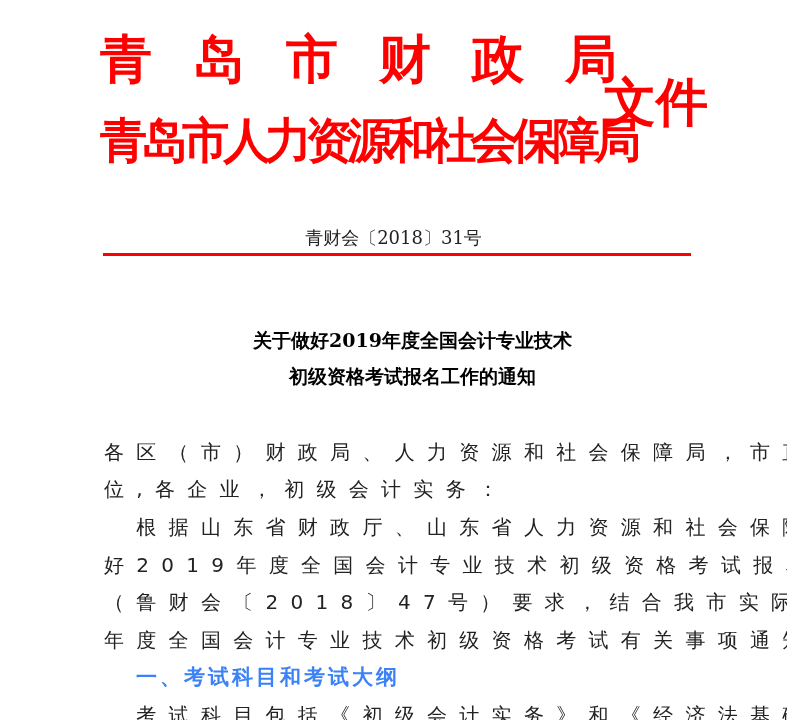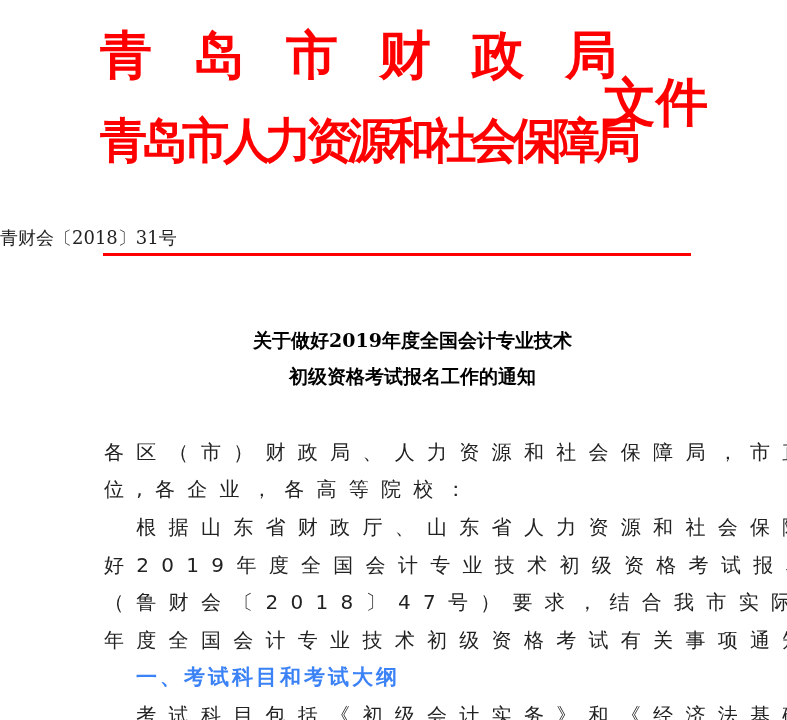--- a/index.html
+++ b/index.html
@@ -1,22 +1,22 @@
 <!DOCTYPE html>
 <html><head>
 <meta charset="utf-8">
 <style>
   html, body { margin:0; padding:0; background:#ffffff; }
   body { width:787px; height:720px; overflow:hidden; position:relative; font-family:"DejaVu Serif","Liberation Serif",serif; }
   .abs { position:absolute; }
   .red { color:#ff0000; }
-  .hdr1 { left:100px; top:30px; font-size:52px; line-height:60px; font-weight:bold; letter-spacing:41px; font-family:Liberation Mono, monospace; white-space:nowrap; }
+  .hdr1 { left:100px; top:30px; font-size:52px; line-height:60px; font-weight:bold; letter-spacing:41px; font-family:Liberation Serif, serif; white-space:nowrap; }
   .hdr2 { left:100px; top:110px; font-size:48px; line-height:60px; font-weight:bold; letter-spacing:-6px; font-family:"DejaVu Serif",serif; white-space:nowrap; transform:scaleX(0.98); transform-origin:left; }
   .wenjian { left:594px; top:70px; font-size:52px; line-height:64px; font-weight:bold; letter-spacing:0px; font-family:"DejaVu Serif",serif; white-space:nowrap;margin-left:10px; }
-  .docno { left:0; width:787px; top:226px; font-size:18px; color:#222; line-height:24px; white-space:nowrap; }
+  .docno { left:0; width:787px; top:226px; text-align:center; font-size:18px; color:#222; line-height:24px; white-space:nowrap; }
   .rule { left:103px; top:253px; width:588px; height:3px; background:#ff0000; }
   .title { left:0; width:787px; text-align:center; font-size:19px; font-weight:bold; color:#000; line-height:36px; white-space:nowrap;padding-left:19px; }
   .t1 { top:322px; }
   .t2 { top:358px;text-align:center; }
   .para { left:104px; width:600px; font-size:20px; color:#222; line-height:37.6px; white-space:nowrap; letter-spacing:12.3px; font-family:"DejaVu Sans",sans-serif; }
   .h1sec { left:136px; font-size:21px; font-weight:bold; color:#3b82f6; line-height:37.6px; white-space:nowrap; letter-spacing:3px; font-family:"DejaVu Sans",sans-serif; }
 </style>
 </head>
 <body>
 
@@ -25,20 +25,20 @@
   <div class="abs red hdr2">青岛市人力资源和社会保障局</div>
   <div class="abs red wenjian">文件</div>
 
   <div class="abs docno">青财会〔2018〕31号</div>
   <div class="abs rule"></div>
 
   <div class="abs title t1">关于做好2019年度全国会计专业技术</div>
   <div class="abs title t2">初级资格考试报名工作的通知</div>
 
   <div class="abs para" style="top:434px">各区（市）财政局、人力资源和社会保障局，市直及驻青有关单</div>
-  <div class="abs para" style="top:471px">位,各企业，各高等院校：</div>
+  <div class="abs para" style="top:471px">位,各企业，初级会计实务：</div>
   <div class="abs para" style="top:509px;left:104px">　根据山东省财政厅、山东省人力资源和社会保障厅《关于做</div>
   <div class="abs para" style="top:547px">好2019年度全国会计专业技术初级资格考试报名工作的通知》</div>
   <div class="abs para" style="top:584px">（鲁财会〔2018〕47号）要求，结合我市实际，现将我市2019</div>
   <div class="abs para" style="top:622px">年度全国会计专业技术初级资格考试有关事项通知如下。</div>
   <div class="abs h1sec" style="top:659px">一、考试科目和考试大纲</div>
   <div class="abs para" style="top:697px;left:104px">　考试科目包括《初级会计实务》和《经济法基础》，参加会</div>
 </div>
 
 </body></html>

